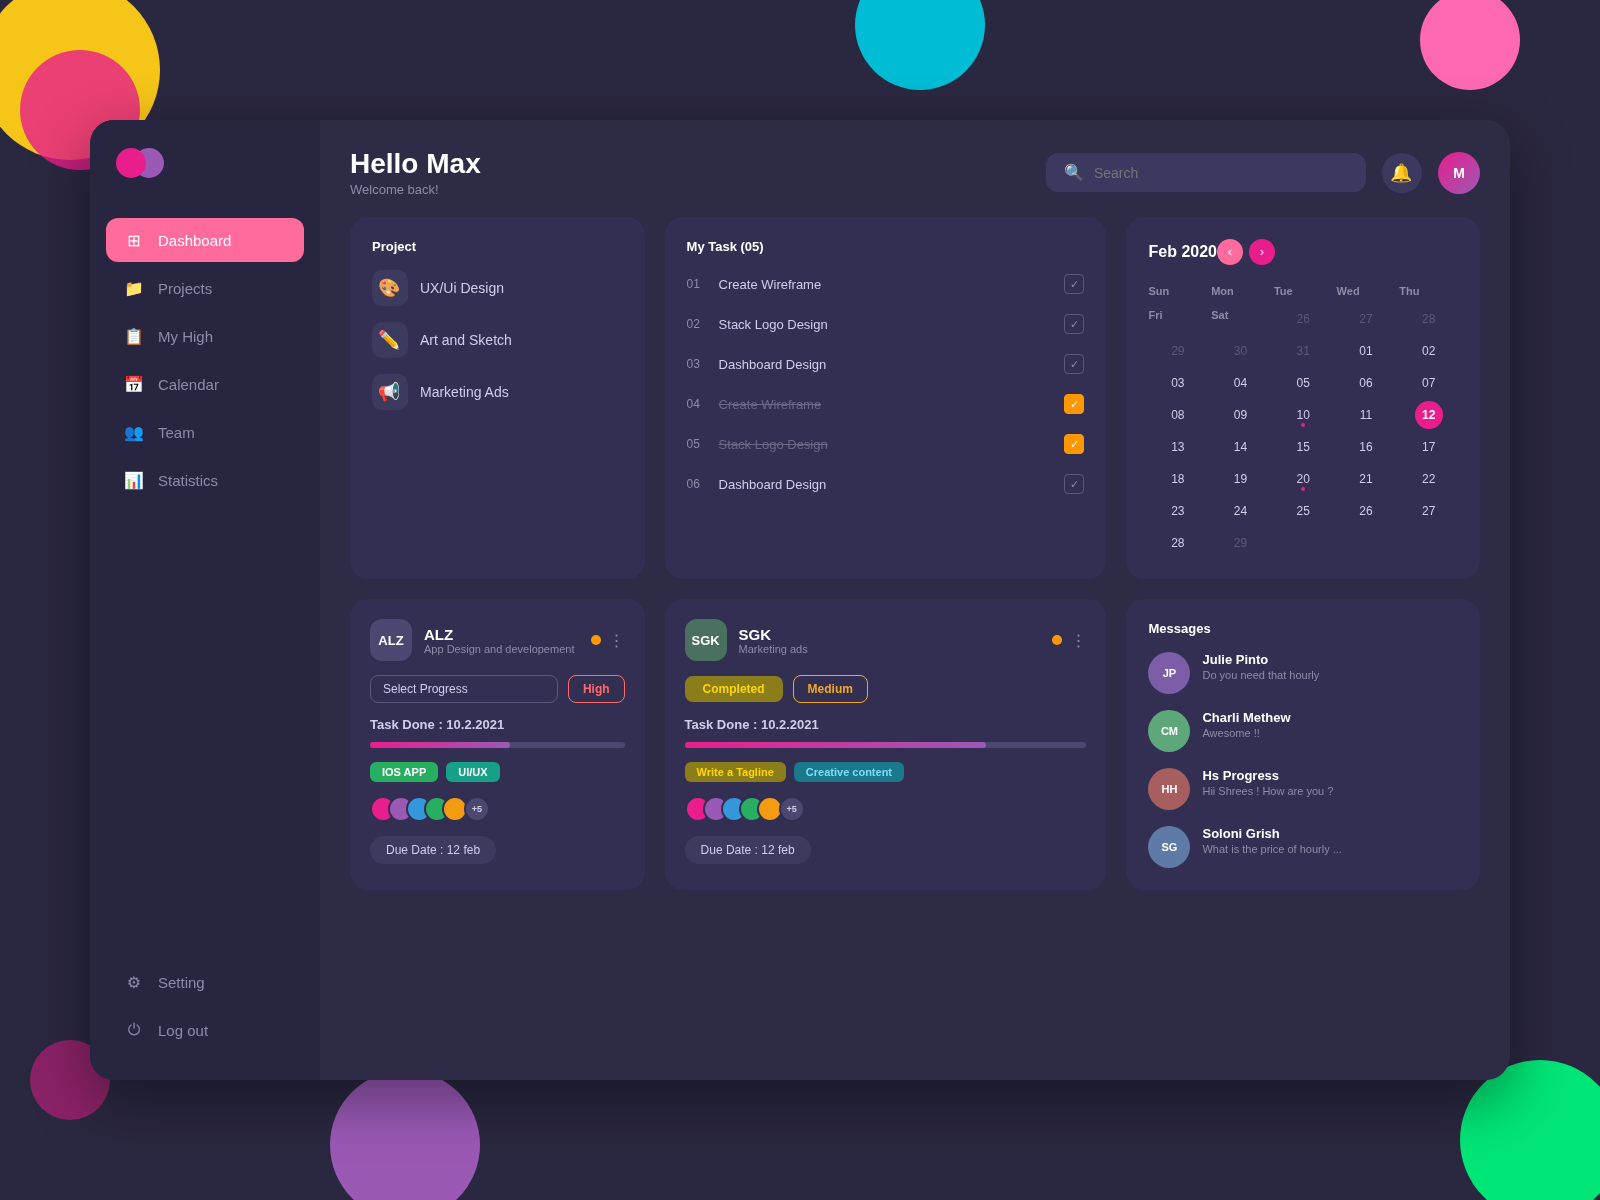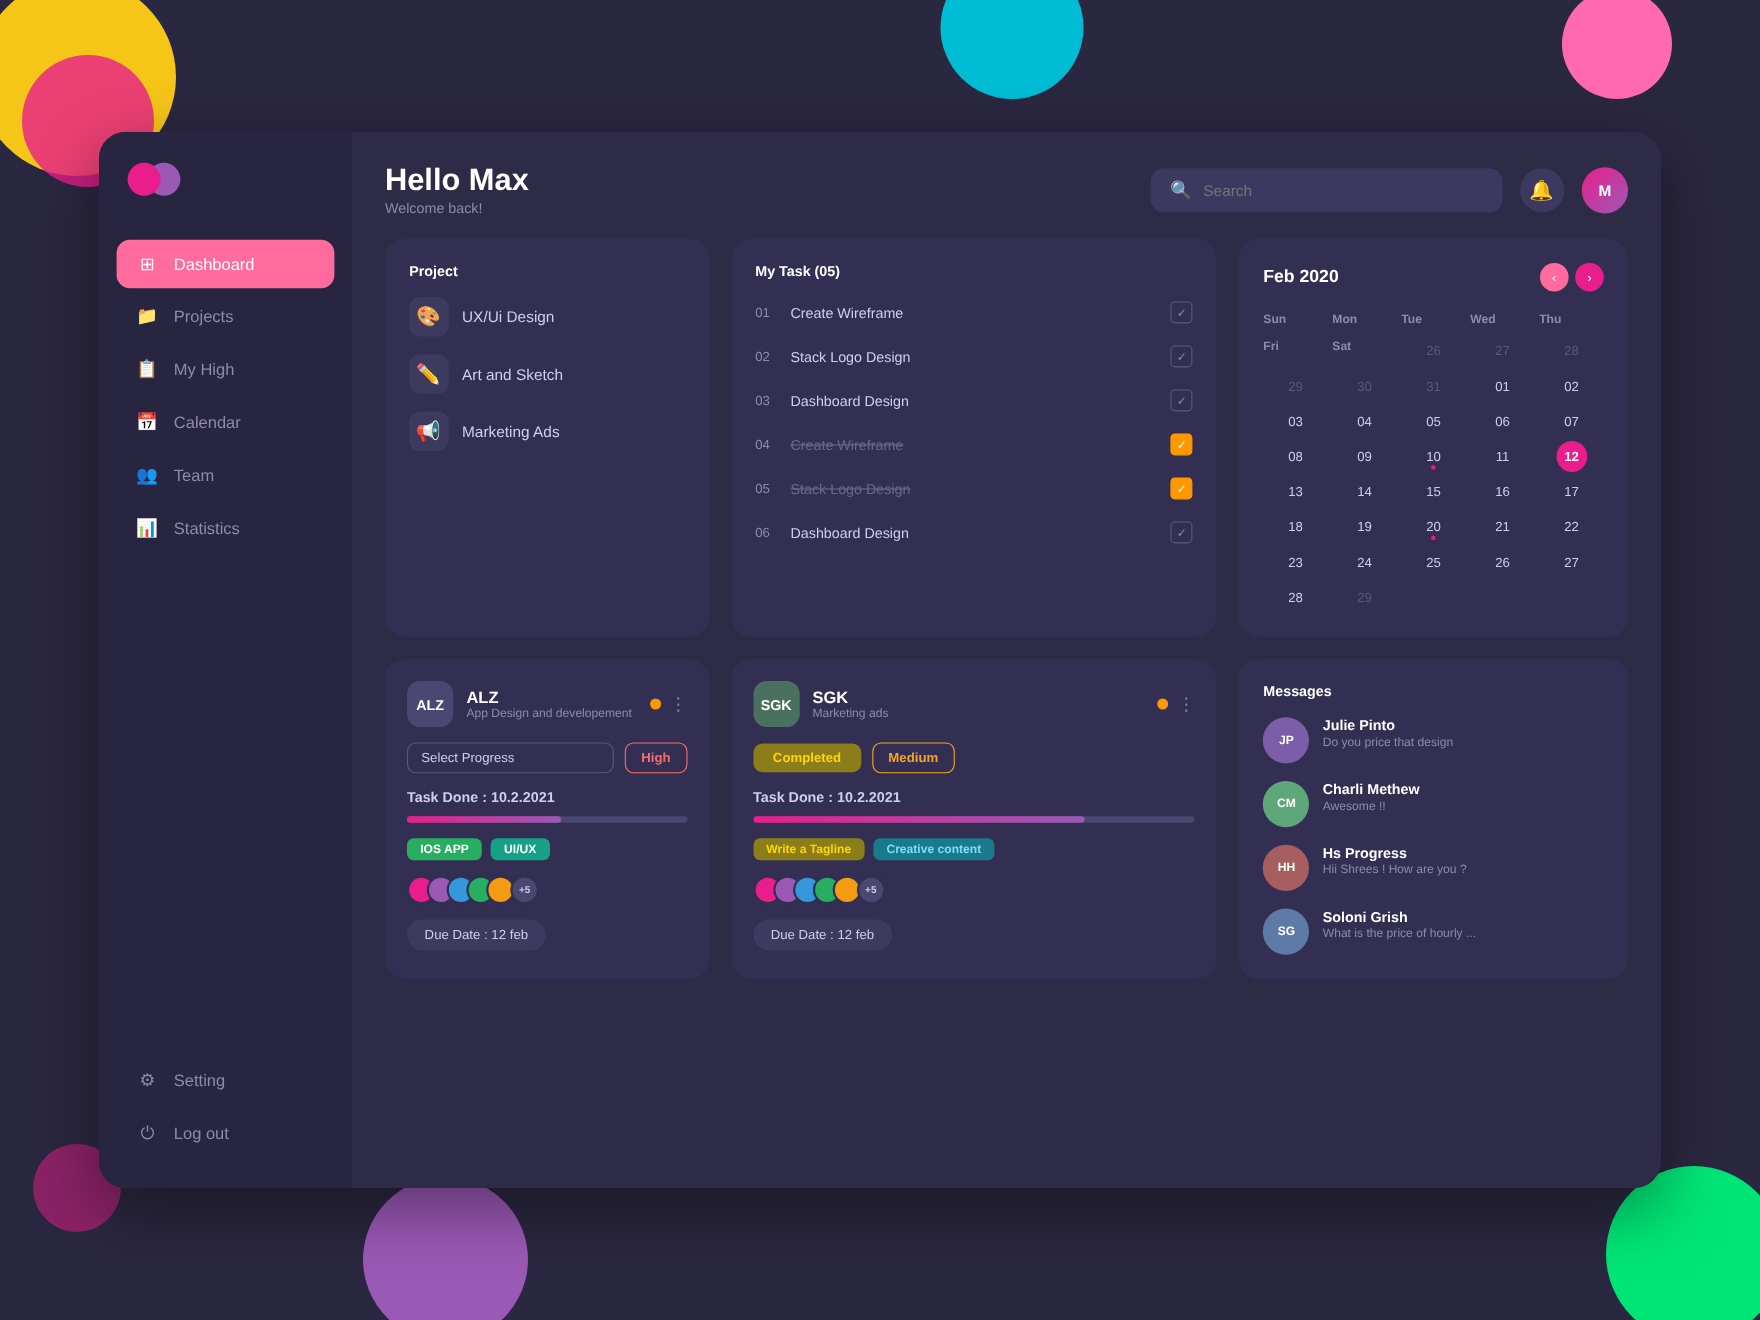--- a/index.html
+++ b/index.html
@@ -286,21 +286,20 @@
     .task-check.done-orange {
       background: #ff9800;
       border-color: #ff9800;
       color: #fff;
     }
 
     
     .calendar-header {
       display: flex;
       align-items: center;
-      justify-content: space-between;
       margin-bottom: 16px;
     }
 
     .calendar-title {
       color: #fff;
       font-size: 16px;
       font-weight: 600;
     }
 
     .cal-nav {
@@ -873,21 +872,21 @@
         <div class="due-date-badge">Due Date :  12 feb</div>
       </div>
 
       <div class="messages-card">
         <div class="card-title">Messages</div>
         <div class="messages-list">
           <div class="message-item">
             <div class="message-avatar" style="background:#7b5ea7;">JP</div>
             <div class="message-content">
               <h4>Julie Pinto</h4>
-              <p>Do you price that design</p>
+              <p>Do you need that hourly</p>
             </div>
           </div>
           <div class="message-item">
             <div class="message-avatar" style="background:#5ea77b;">CM</div>
             <div class="message-content">
               <h4>Charli Methew</h4>
               <p>Awesome !!</p>
             </div>
           </div>
           <div class="message-item">

